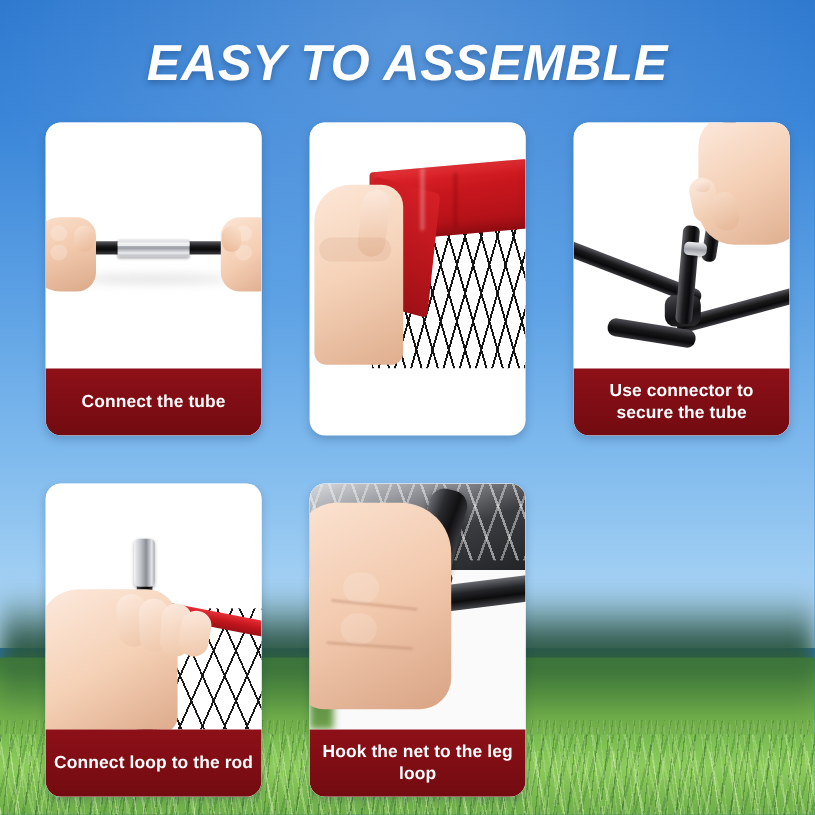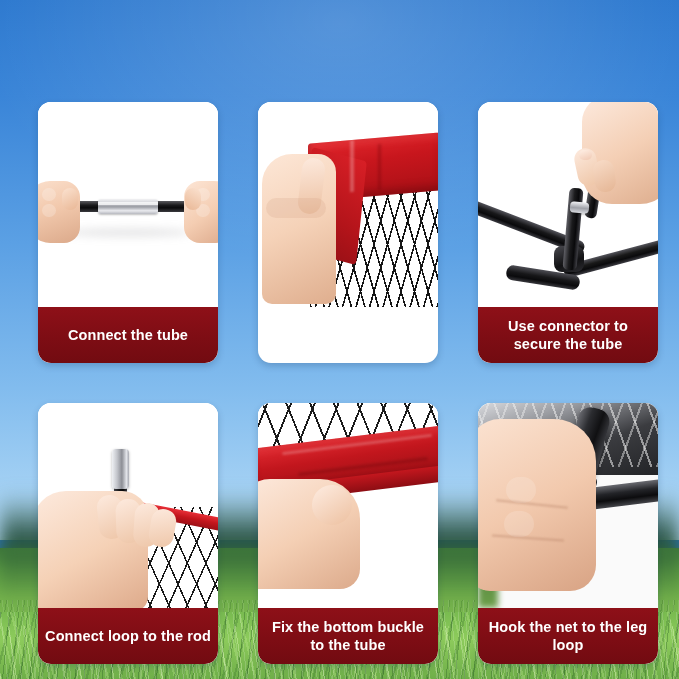--- a/index.html
+++ b/index.html
@@ -240,20 +240,21 @@
 
   <div class="bg-sky"></div>
   <div class="bg-sky-glow"></div>
   <div class="bg-trees"></div>
   <div class="bg-grass"></div>
   <div class="bg-grass-blur"></div>
   <div class="bg-blades2"></div>
   <div class="bg-blades"></div>
   <div class="bg-blade-tips"></div>
 
+  <div class="title">EASY TO ASSEMBLE</div>
 
   <div class="grid">
 
     <div class="card">
       <div class="photo">
         <div class="ph-bg"></div>
         <div class="c1-shadow"></div>
         <div class="c1-tube"></div>
         <div class="c1-sleeve"></div>
         <div class="c1-fistL skin"></div>
@@ -311,34 +312,20 @@
         <div class="c4-wrist"></div>
         <div class="c4-hand"></div>
         <div class="c4-fing" style="left:60px;top:92px;transform:rotate(-6deg)"></div>
         <div class="c4-fing" style="left:78px;top:96px;transform:rotate(-2deg)"></div>
         <div class="c4-fing" style="left:96px;top:100px;transform:rotate(4deg)"></div>
         <div class="c4-fing" style="left:112px;top:106px;height:38px;transform:rotate(10deg)"></div>
       </div>
       <div class="caption">Connect loop to the rod</div>
     </div>
 
-    <div class="card">
-      <div class="photo">
-        <div class="ph-bg"></div>
-        <div class="c5-net"></div>
-        <div class="c5-white"></div>
-        <div class="c5-band"></div>
-        <div class="c5-band2"></div>
-        <div class="c5-crease"></div>
-        <div class="c5-crease2"></div>
-        <div class="c5-hand"></div>
-        <div class="c5-thumb"></div>
-      </div>
-      <div class="caption">Fix the bottom buckle to the tube</div>
-    </div>
 
     <div class="card">
       <div class="photo">
         <div class="ph-bg"></div>
         <div class="c6-dark"></div>
         <div class="c6-darknet"></div>
         <div class="c6-white"></div>
         <div class="c6-grassl"></div>
         <div class="c6-leg"></div>
         <div class="c6-hookclip"></div>

